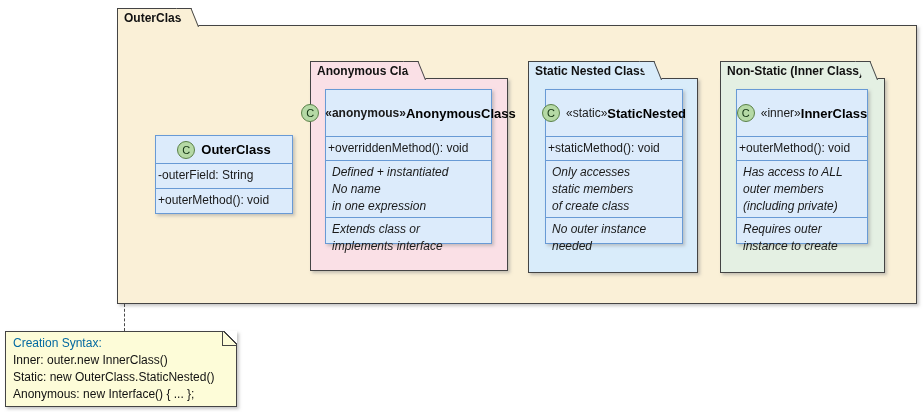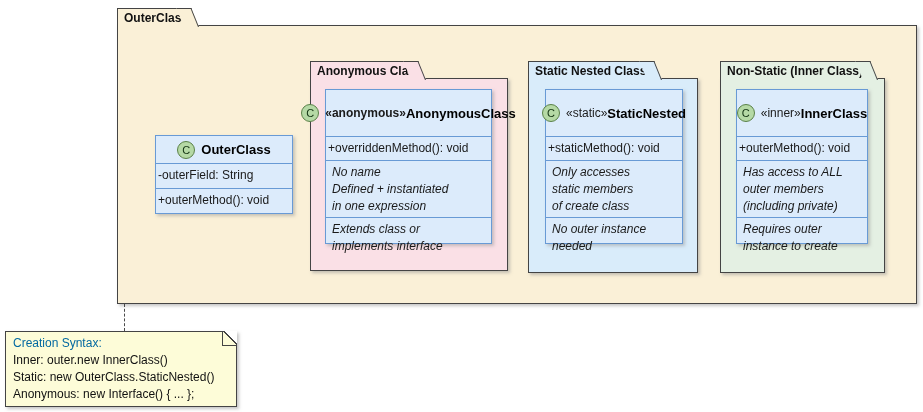--- a/index.html
+++ b/index.html
@@ -111,22 +111,22 @@
   <div class="cls z4" style="left:325px;top:89px;width:167px;">
     <div class="cls-head head2">
       <span class="circ">C</span>
       <div class="head-text">
         <span class="stereo bd">«anonymous»</span>
         <span class="cname">AnonymousClass</span>
       </div>
     </div>
     <div class="cls-member">+overriddenMethod(): void</div>
     <div class="cls-note n3">
+      <div>Defined + instantiated</div>
       <div>No name</div>
-      <div>Defined + instantiated</div>
       <div>in one expression</div>
     </div>
     <div class="cls-note n2">
       <div>Extends class or</div>
       <div>implements interface</div>
     </div>
   </div>
 
   <div class="pkg-body fill-blue z2" style="left:528px;top:78px;width:170px;height:195px;"></div>
   <div class="pkg-tab fill-blue z3" style="left:528px;top:61px;width:126px;">

